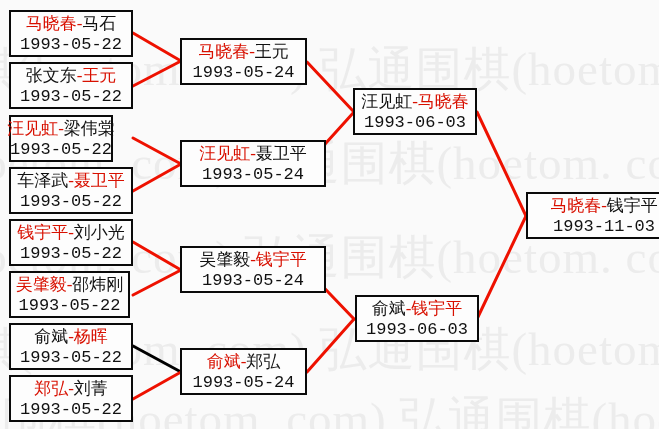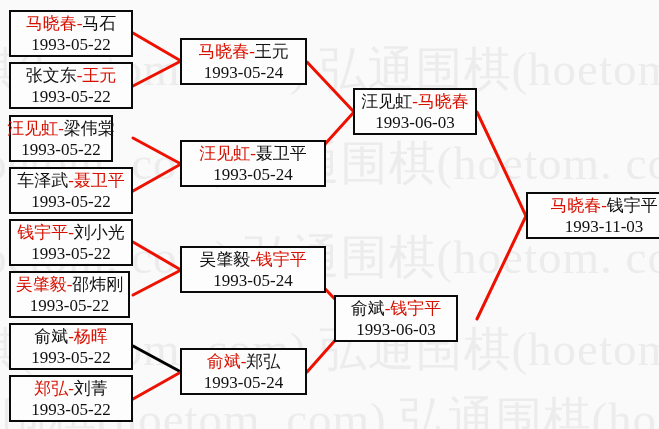--- a/index.html
+++ b/index.html
@@ -20,21 +20,21 @@
   }
   svg.connectors{position:absolute; left:0; top:0; z-index:1;}
   .box{
     position:absolute; box-sizing:border-box; height:47px;
     background:var(--box_bg); border:2px solid var(--box_border);
     display:flex; flex-direction:column; align-items:center; justify-content:center;
     font-size:17px; line-height:21px; color:#111; z-index:2; text-align:center;
   }
   .names{white-space:nowrap;}
   .red{color:var(--red);}
-  .date{white-space:nowrap;}
+  .date{white-space:nowrap;font-family:Liberation Mono, monospace;}
 </style>
 </head>
 <body>
 
 <div id="canvas">
 
   <div class="wm-layer">
     <div class="wm-row" style="left:-175px;top:38px">弘通围棋(hoetom. com) 弘通围棋(hoetom. com)</div>
     <div class="wm-row" style="left:-250px;top:132px">弘通围棋(hoetom. com) 弘通围棋(hoetom. com)</div>
     <div class="wm-row" style="left:-250px;top:226px">弘通围棋(hoetom. com) 弘通围棋(hoetom. com)</div>
@@ -106,21 +106,21 @@
   </div>
   <div class="box" style="left:180px;top:348px;width:127px">
     <div class="names"><span class="red">俞斌</span><span class="red">-</span><span>郑弘</span></div>
     <div class="date">1993-05-24</div>
   </div>
 
   <div class="box" style="left:353px;top:88px;width:124px">
     <div class="names"><span>汪见虹</span><span class="red">-</span><span class="red">马晓春</span></div>
     <div class="date">1993-06-03</div>
   </div>
-  <div class="box" style="left:334px;top:295px;width:124px">
+  <div class="box" style="left:355px;top:295px;width:124px">
     <div class="names"><span>俞斌</span><span class="red">-</span><span class="red">钱宇平</span></div>
     <div class="date">1993-06-03</div>
   </div>
 
   <div class="box" style="left:526px;top:192px;width:156px">
     <div class="names"><span class="red">马晓春</span><span class="red">-</span><span>钱宇平</span></div>
     <div class="date">1993-11-03</div>
   </div>
 
 </div>

